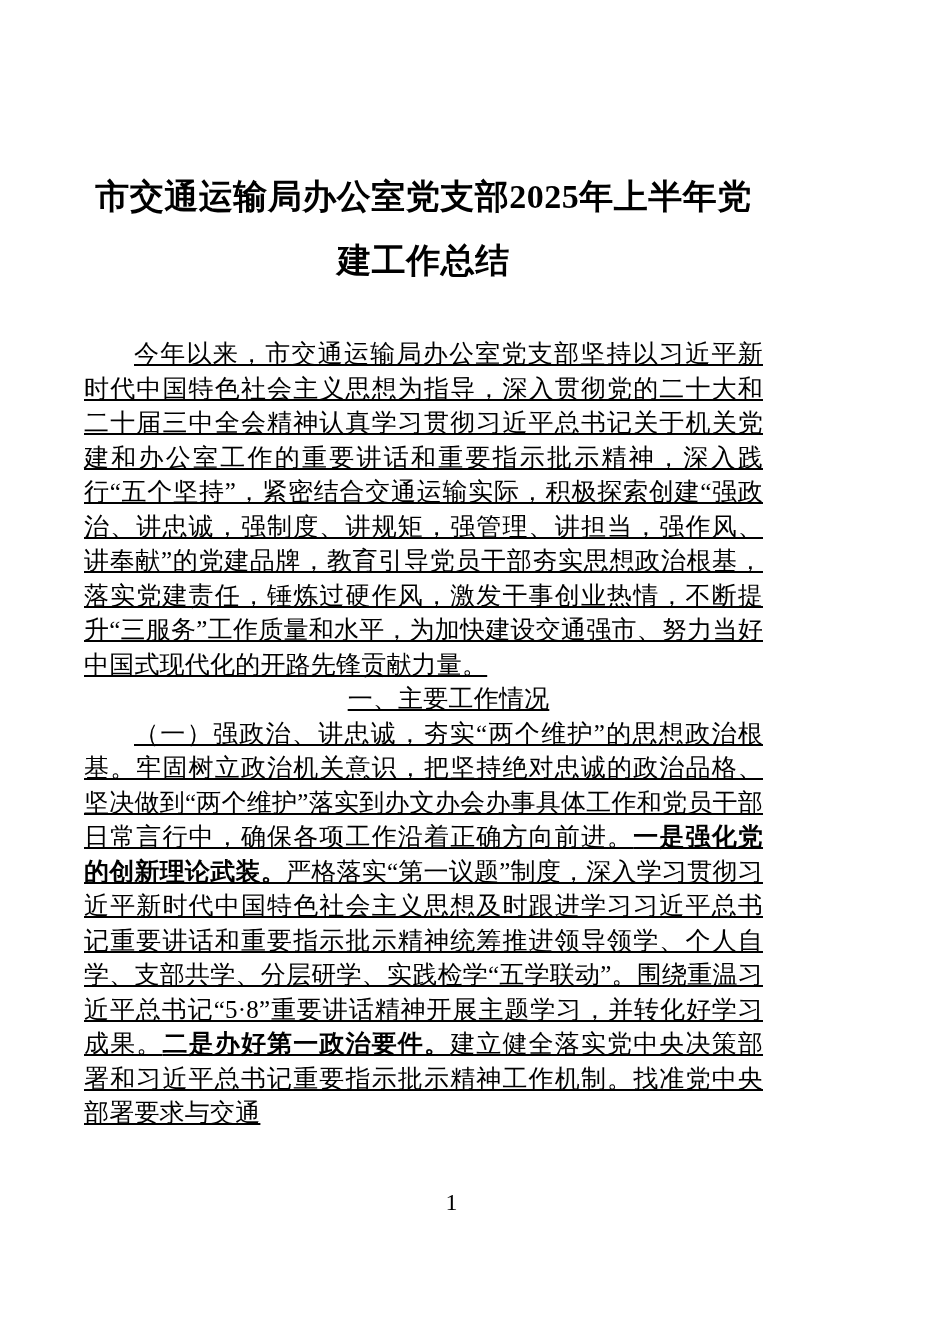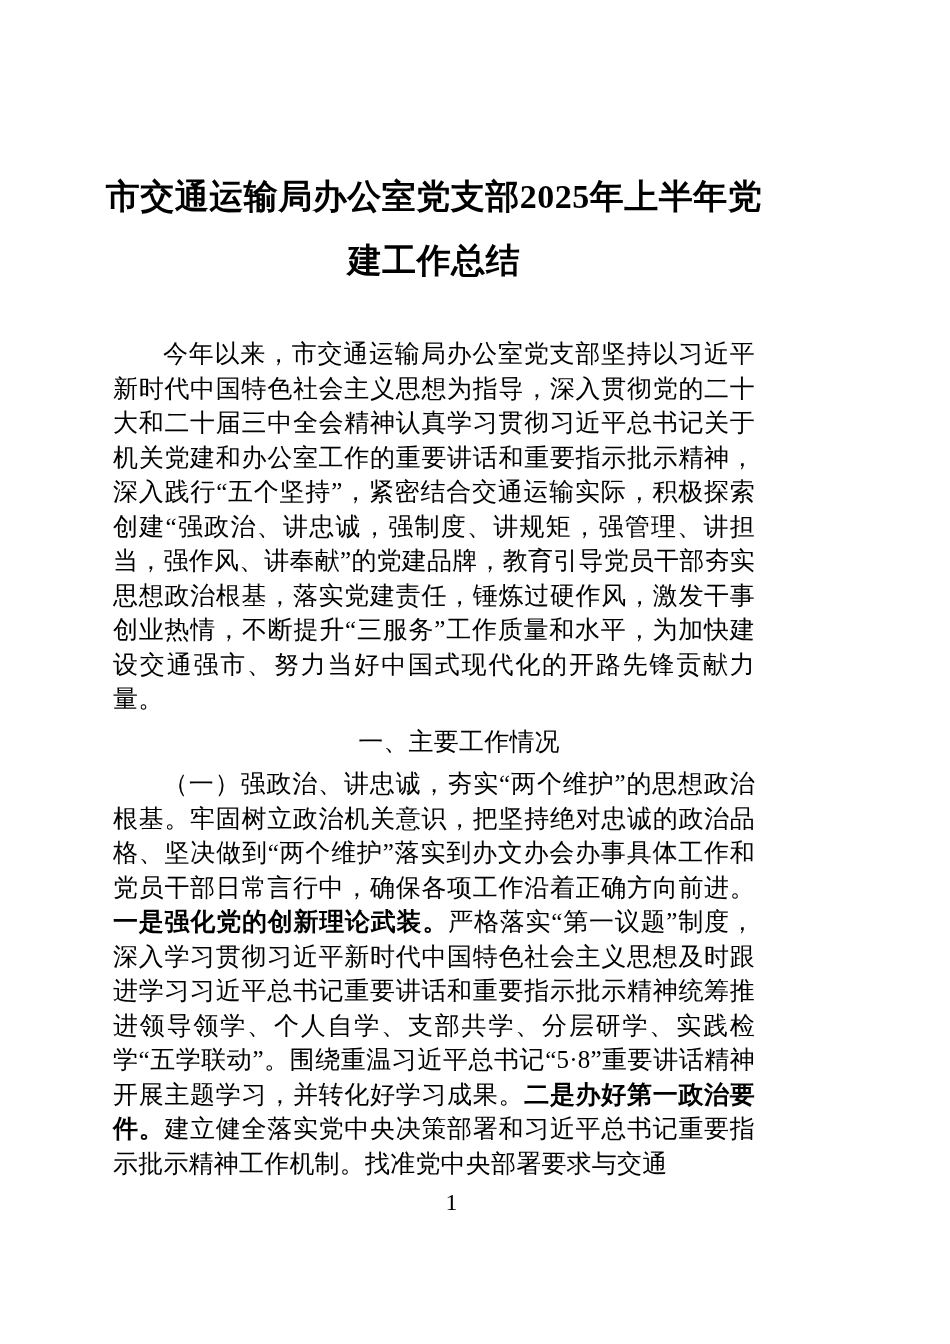--- a/index.html
+++ b/index.html
@@ -12,40 +12,41 @@
     height: 1344px;
     overflow: hidden;
     color: #000000;
     font-family: "Liberation Serif", "DejaVu Serif", serif;
   }
   .page {
     position: relative;
     width: 903px;
     height: 1344px;
     box-sizing: border-box;
-    padding: 165px 140px 0 105px;
+    padding: 165px 140px 0 84px;
     background: #ffffff;
   }
   .doc-title {
     margin: 0 0 44px 0;
     font-size: 34px;
     font-weight: 700;
     line-height: 64px;
     text-align: center;
     letter-spacing: 0.5px;
   }
   .body-para {
-    margin: 8px;
+    margin: 0;
     font-size: 25px;
     line-height: 34.5px;
     text-align: justify;
     text-indent: 2em;
     word-break: break-all;
     overflow-wrap: break-word;
     letter-spacing: 0.2px;
+    text-decoration: underline;
   }
   .section-heading {
     text-align: center;
   }
   .run-bold {
     font-weight: 700;
   }
   .page-footer {
     position: absolute;
     left: 0;

